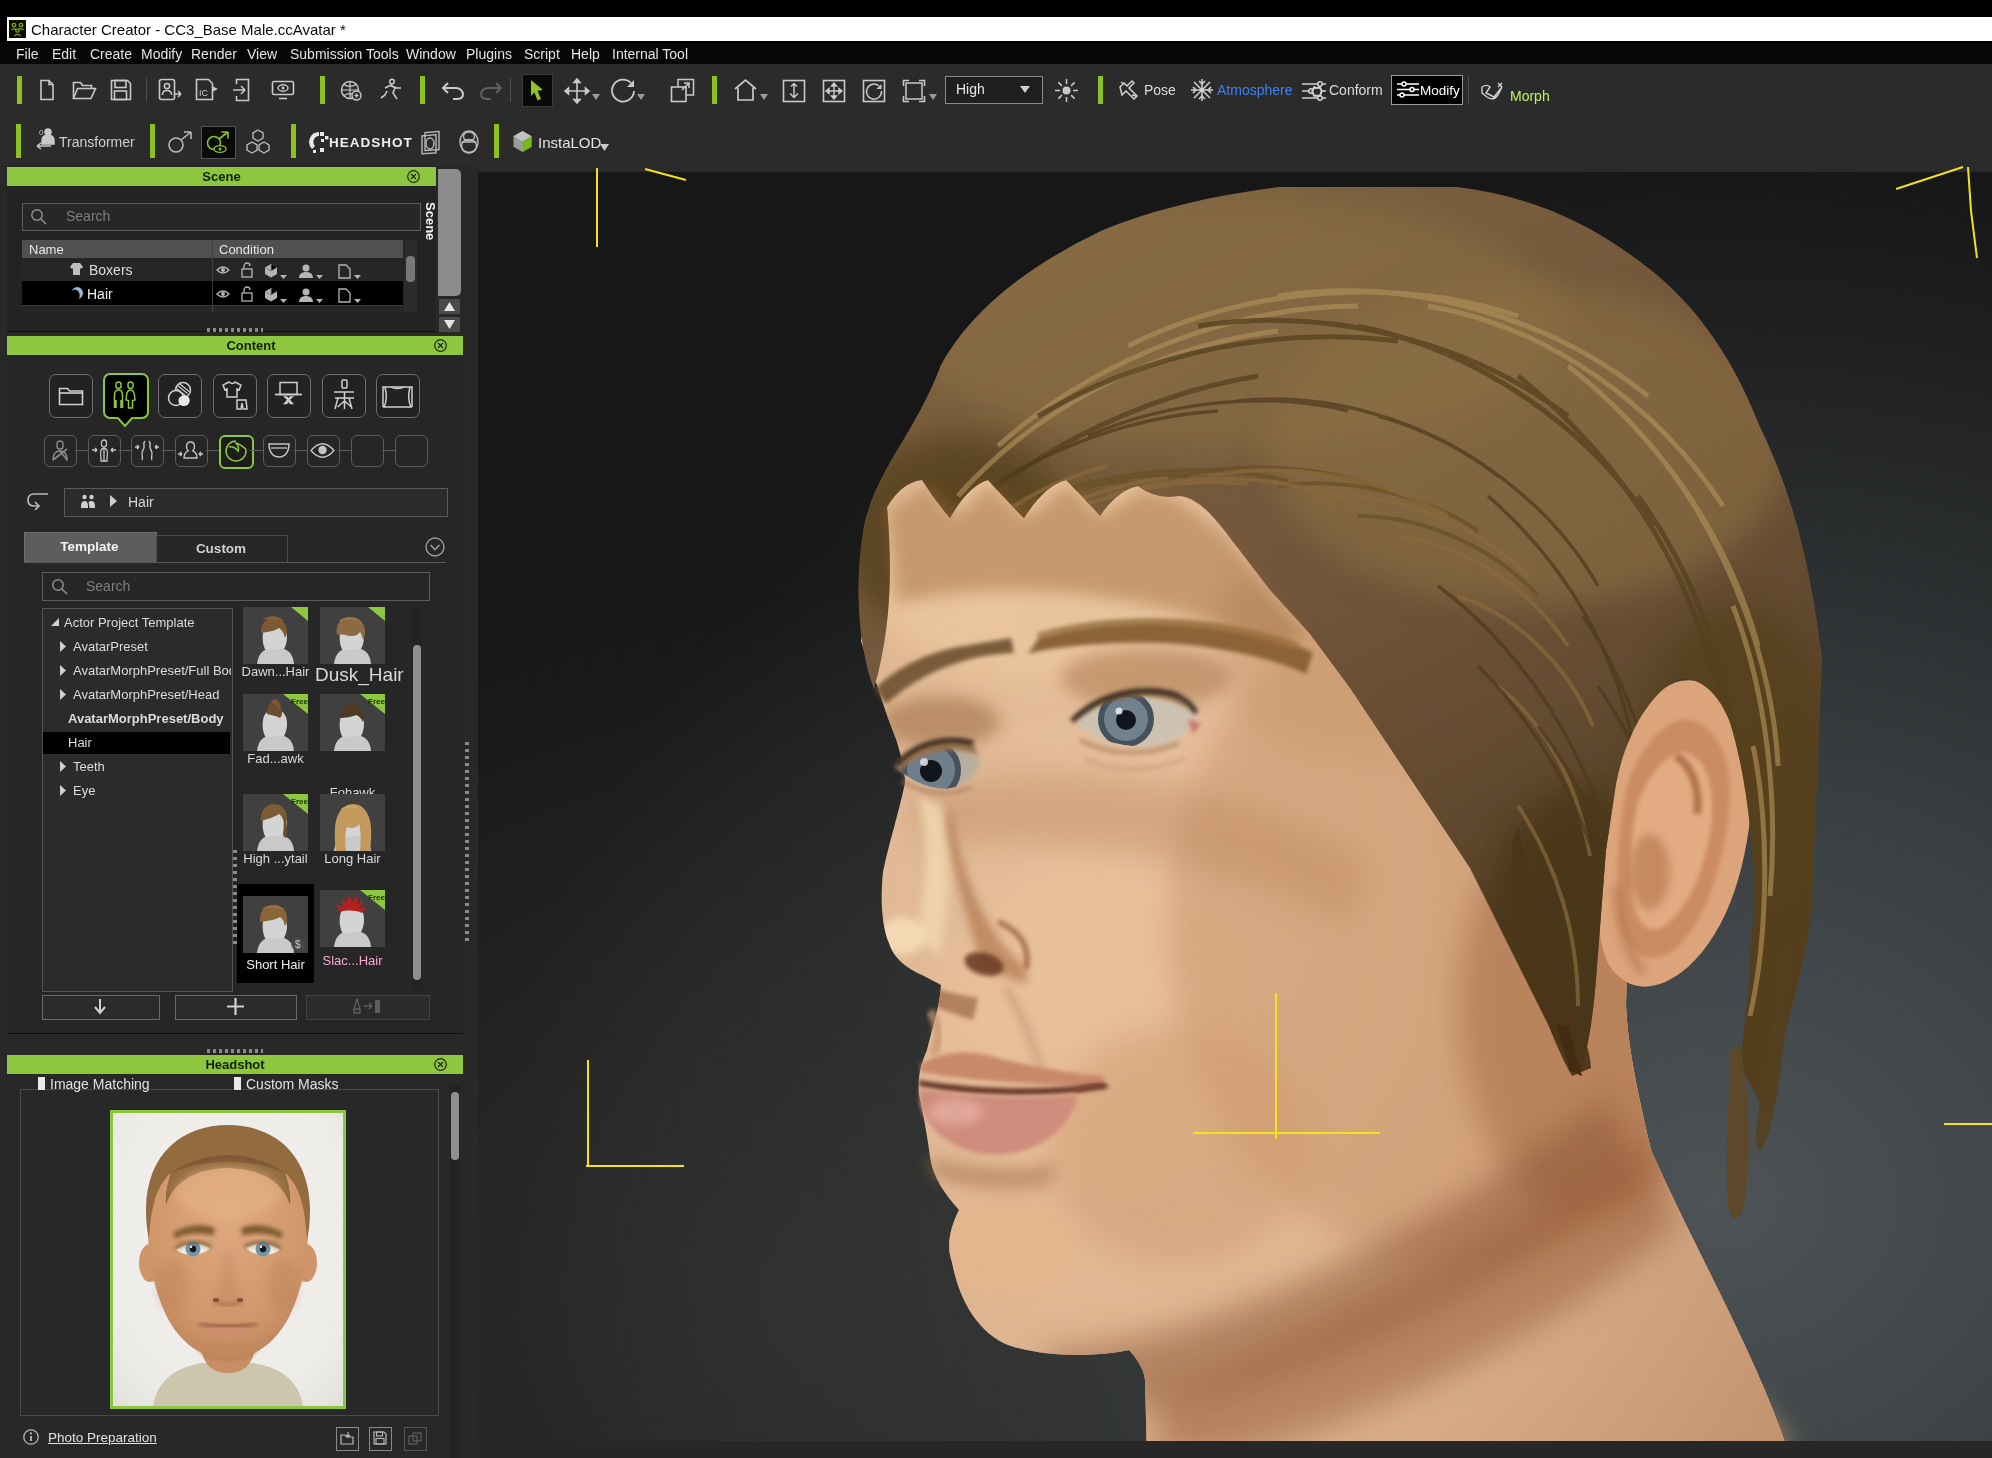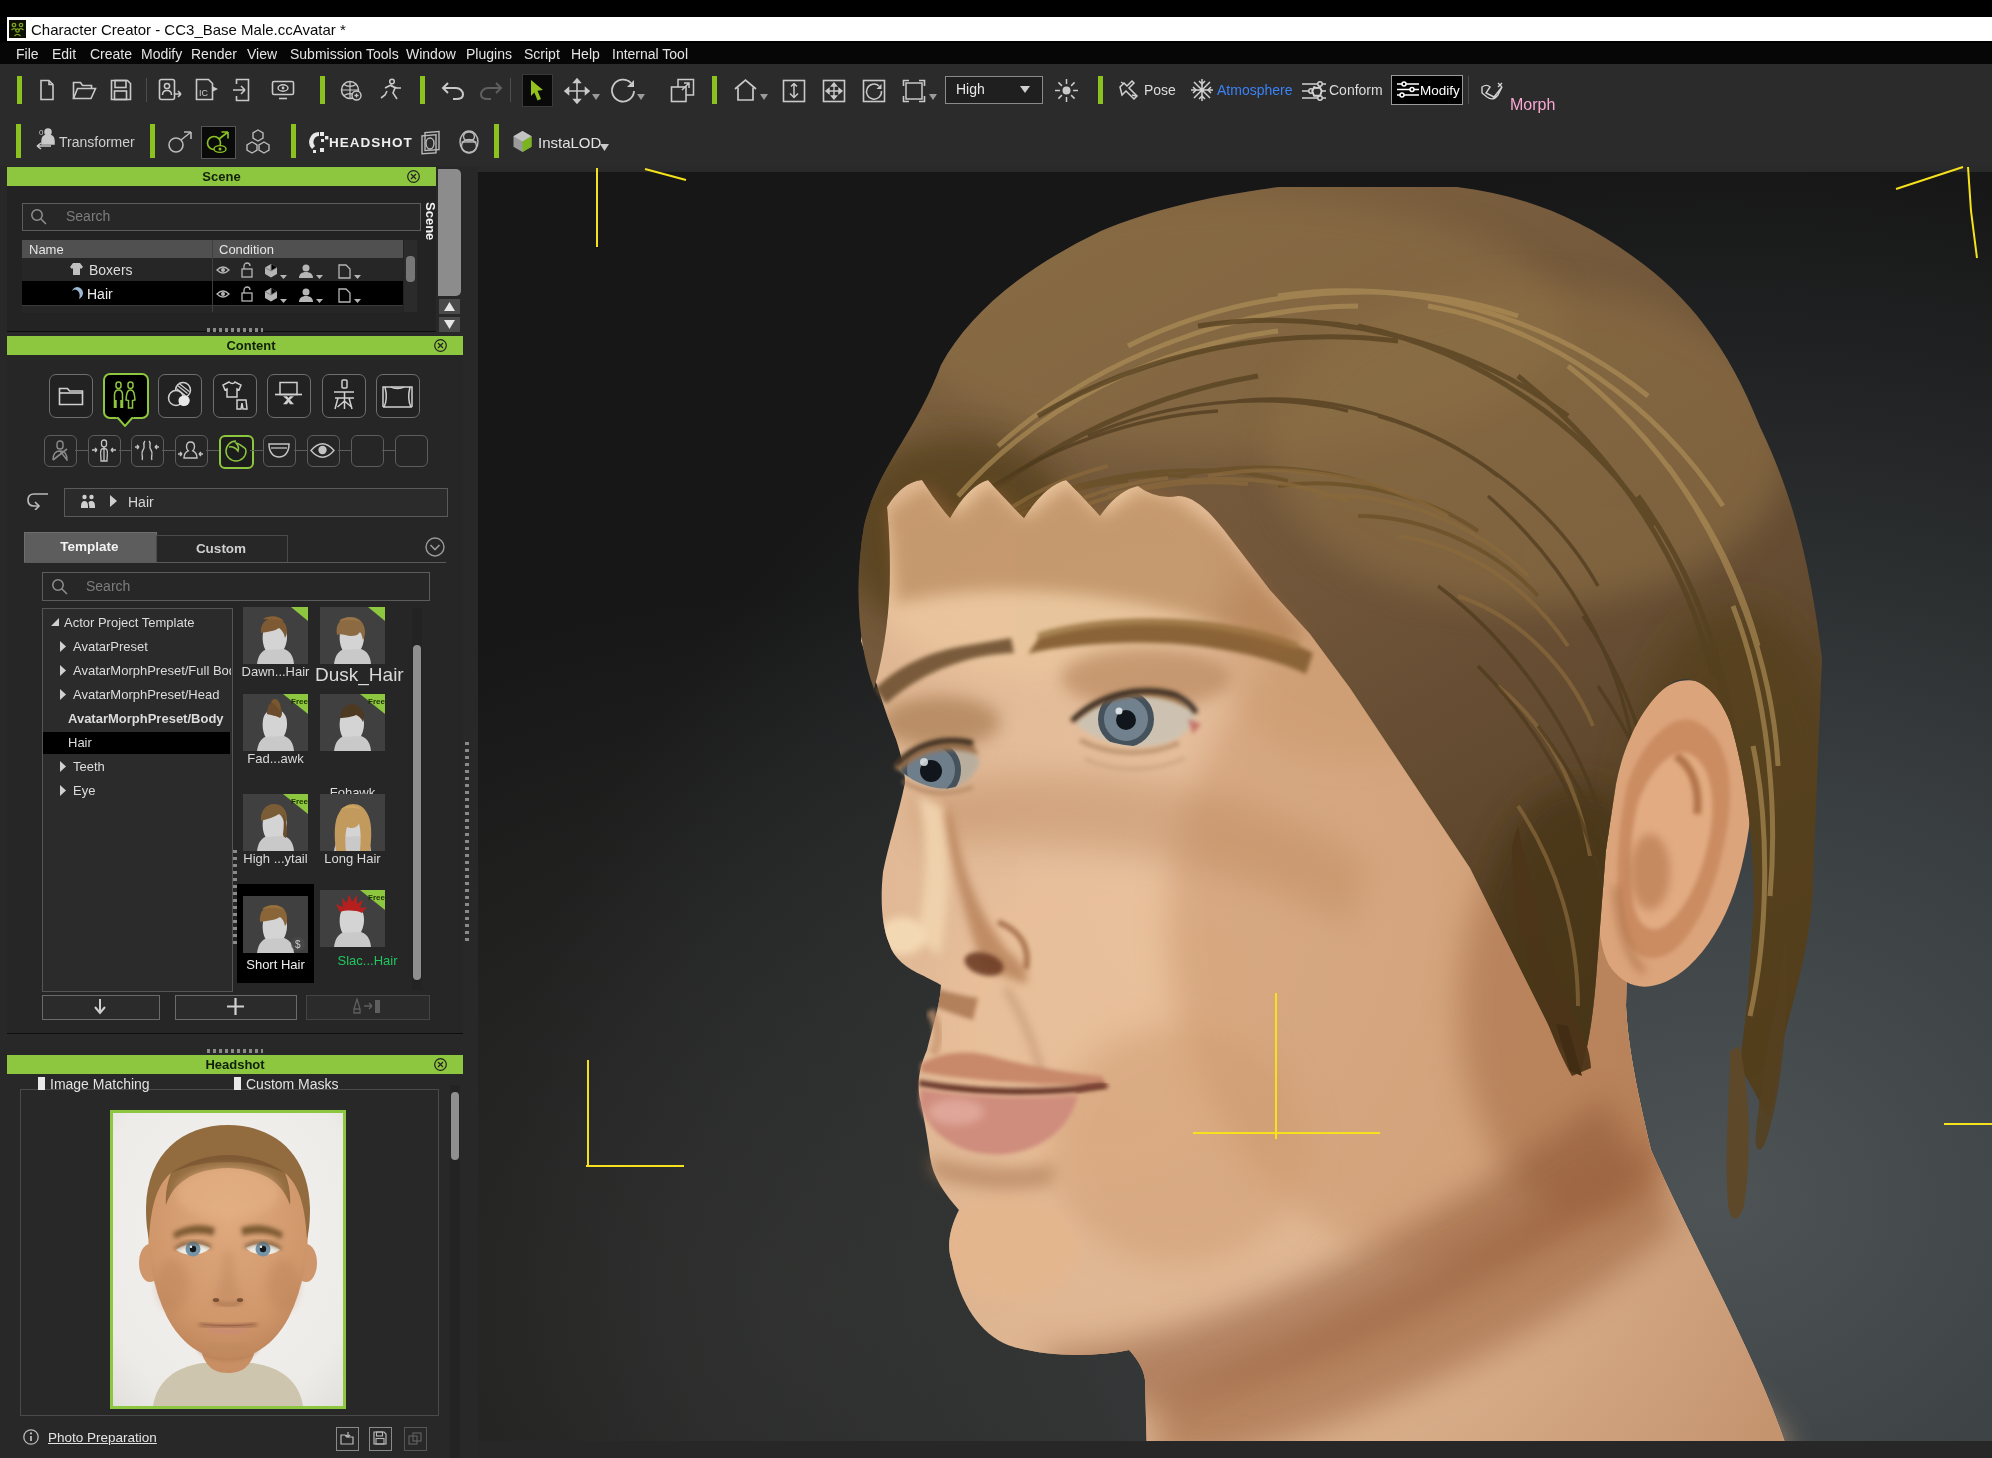--- a/index.html
+++ b/index.html
@@ -196,21 +196,21 @@
         <circle cx="8" cy="3" r="2" fill="#000"></circle>
         <circle cx="16" cy="8.5" r="2" fill="#000"></circle>
         <circle cx="6" cy="14" r="2" fill="#000"></circle>
       </g>
     </svg>
 <div class="abs" style="left:1420px;top:19px;font-size:13.5px;color:#fff;">Modify</div>
 <svg class="abs" style="left:1480px;top:17px" width="26" height="20" viewBox="0 0 26 20">
       <path d="M2 6c3-2 6-2 8 0l-4 6 8 4 8-10-4 8c-3 4-7 5-11 2L2 12z" fill="none" stroke="#d2d2d2" stroke-width="1.4"></path>
       <path d="M18 2l4 4m-4 0l4-4" stroke="#d2d2d2" stroke-width="1.4"></path>
     </svg>
-<div class="abs" style="left:1510px;top:32px;font-size:16px;color:#f9a8d4;">Morph</div>
+<div class="abs" style="left:1510px;top:24px;font-size:14px;color:#bef264;">Morph</div>
 </div>
 <div id="toolbar2" class="abs" style="left:0;top:116px;width:1992px;height:50px;">
 <div class="vbar" style="left:16px;top:8px;height:34px;"></div>
 <div class="vbar" style="left:150px;top:8px;height:34px;"></div>
 <div class="vbar" style="left:291px;top:8px;height:34px;"></div>
 <div class="vbar" style="left:494px;top:8px;height:34px;"></div>
 <svg class="abs" style="left:35px;top:11px" width="22" height="26" viewBox="0 0 22 26">
       <g stroke="#c9c9c9" stroke-width="1.5" fill="none">
         <circle cx="13" cy="5" r="3" fill="#c9c9c9"></circle>
         <path d="M7 14c0-4 2.5-6 6-6s6 2 6 6v3h-12z" fill="#c9c9c9"></path>
@@ -578,21 +578,21 @@
       <path d="M19 15c6-5 17-5 23 1-8-3-17-2-23-1z" fill="#96713c"></path>
       <circle cx="55" cy="50" r="7" fill="#4a4a4a" opacity="0.7"></circle>
       <text x="52" y="54" font-size="10" fill="#c9c9c9">$</text>
     </svg>
 <div class="abs" style="left:238px;top:957px;width:75px;text-align:center;font-size:13px;color:#efefef;">Short Hair</div>
 <svg class="abs" style="left:320px;top:890px" width="65" height="57">
       <use href="#bust"></use>
       <path d="M20 22l-4-8 7 3-1-9 5 5 2-9 3 8 5-7v9l6-4-3 8 7-1-5 6c-6-3-16-3-22-1z" fill="#b5201e"></path>
       <use href="#freebn"></use>
     </svg>
-<div class="abs" style="left:315px;top:953px;width:75px;text-align:center;font-size:13px;color:#22c55e;padding-left:15px;">Slac...Hair</div>
+<div class="abs" style="left:315px;top:953px;width:75px;text-align:center;font-size:13px;color:#f9a8d4;">Slac...Hair</div>
 </div>
 
 <div class="abs" style="left:42px;top:995px;width:116px;height:23px;background:#2b2b2b;border:1px solid #6a6a6a;"></div>
 <svg class="abs" style="left:93px;top:999px" width="14" height="16" viewBox="0 0 14 16">
     <path d="M7 0v12M2 8l5 6 5-6" fill="none" stroke="#d0d0d0" stroke-width="2"></path>
   </svg>
 <div class="abs" style="left:175px;top:995px;width:120px;height:23px;background:#2b2b2b;border:1px solid #6a6a6a;"></div>
 <svg class="abs" style="left:227px;top:998px" width="17" height="17" viewBox="0 0 17 17">
     <path d="M8.5 0v17M0 8.5h17" stroke="#d0d0d0" stroke-width="2.2"></path>
   </svg>

